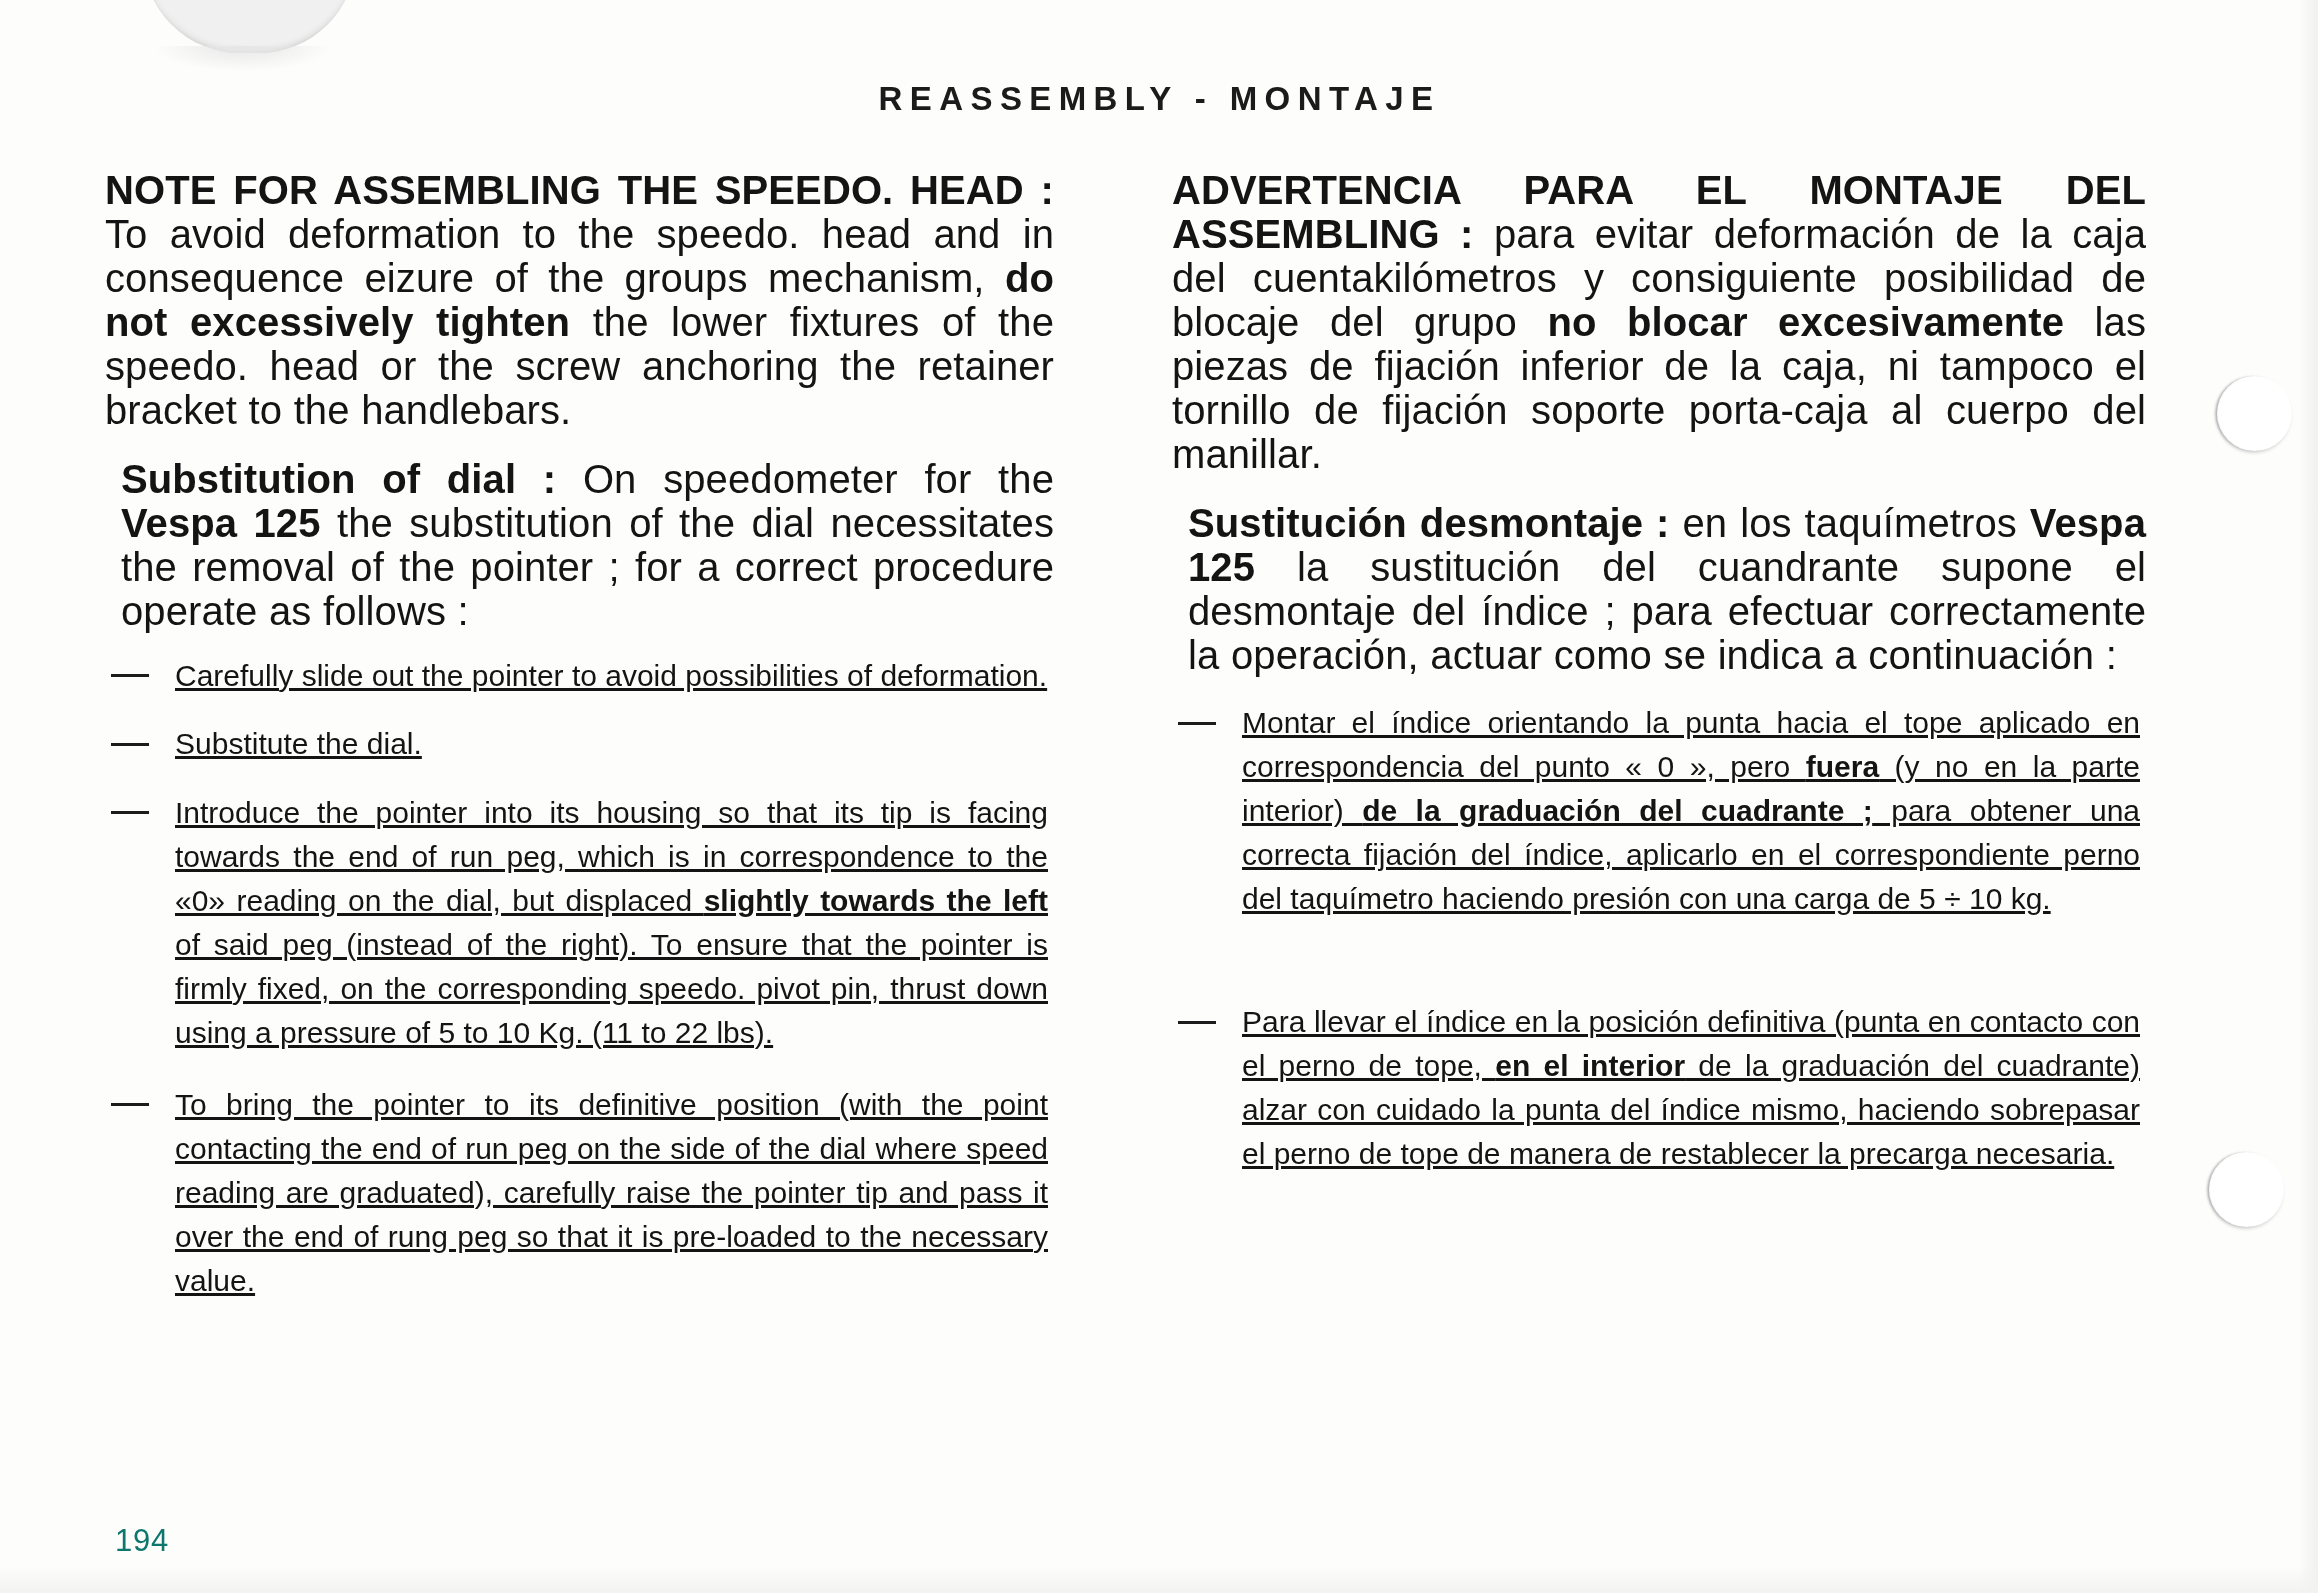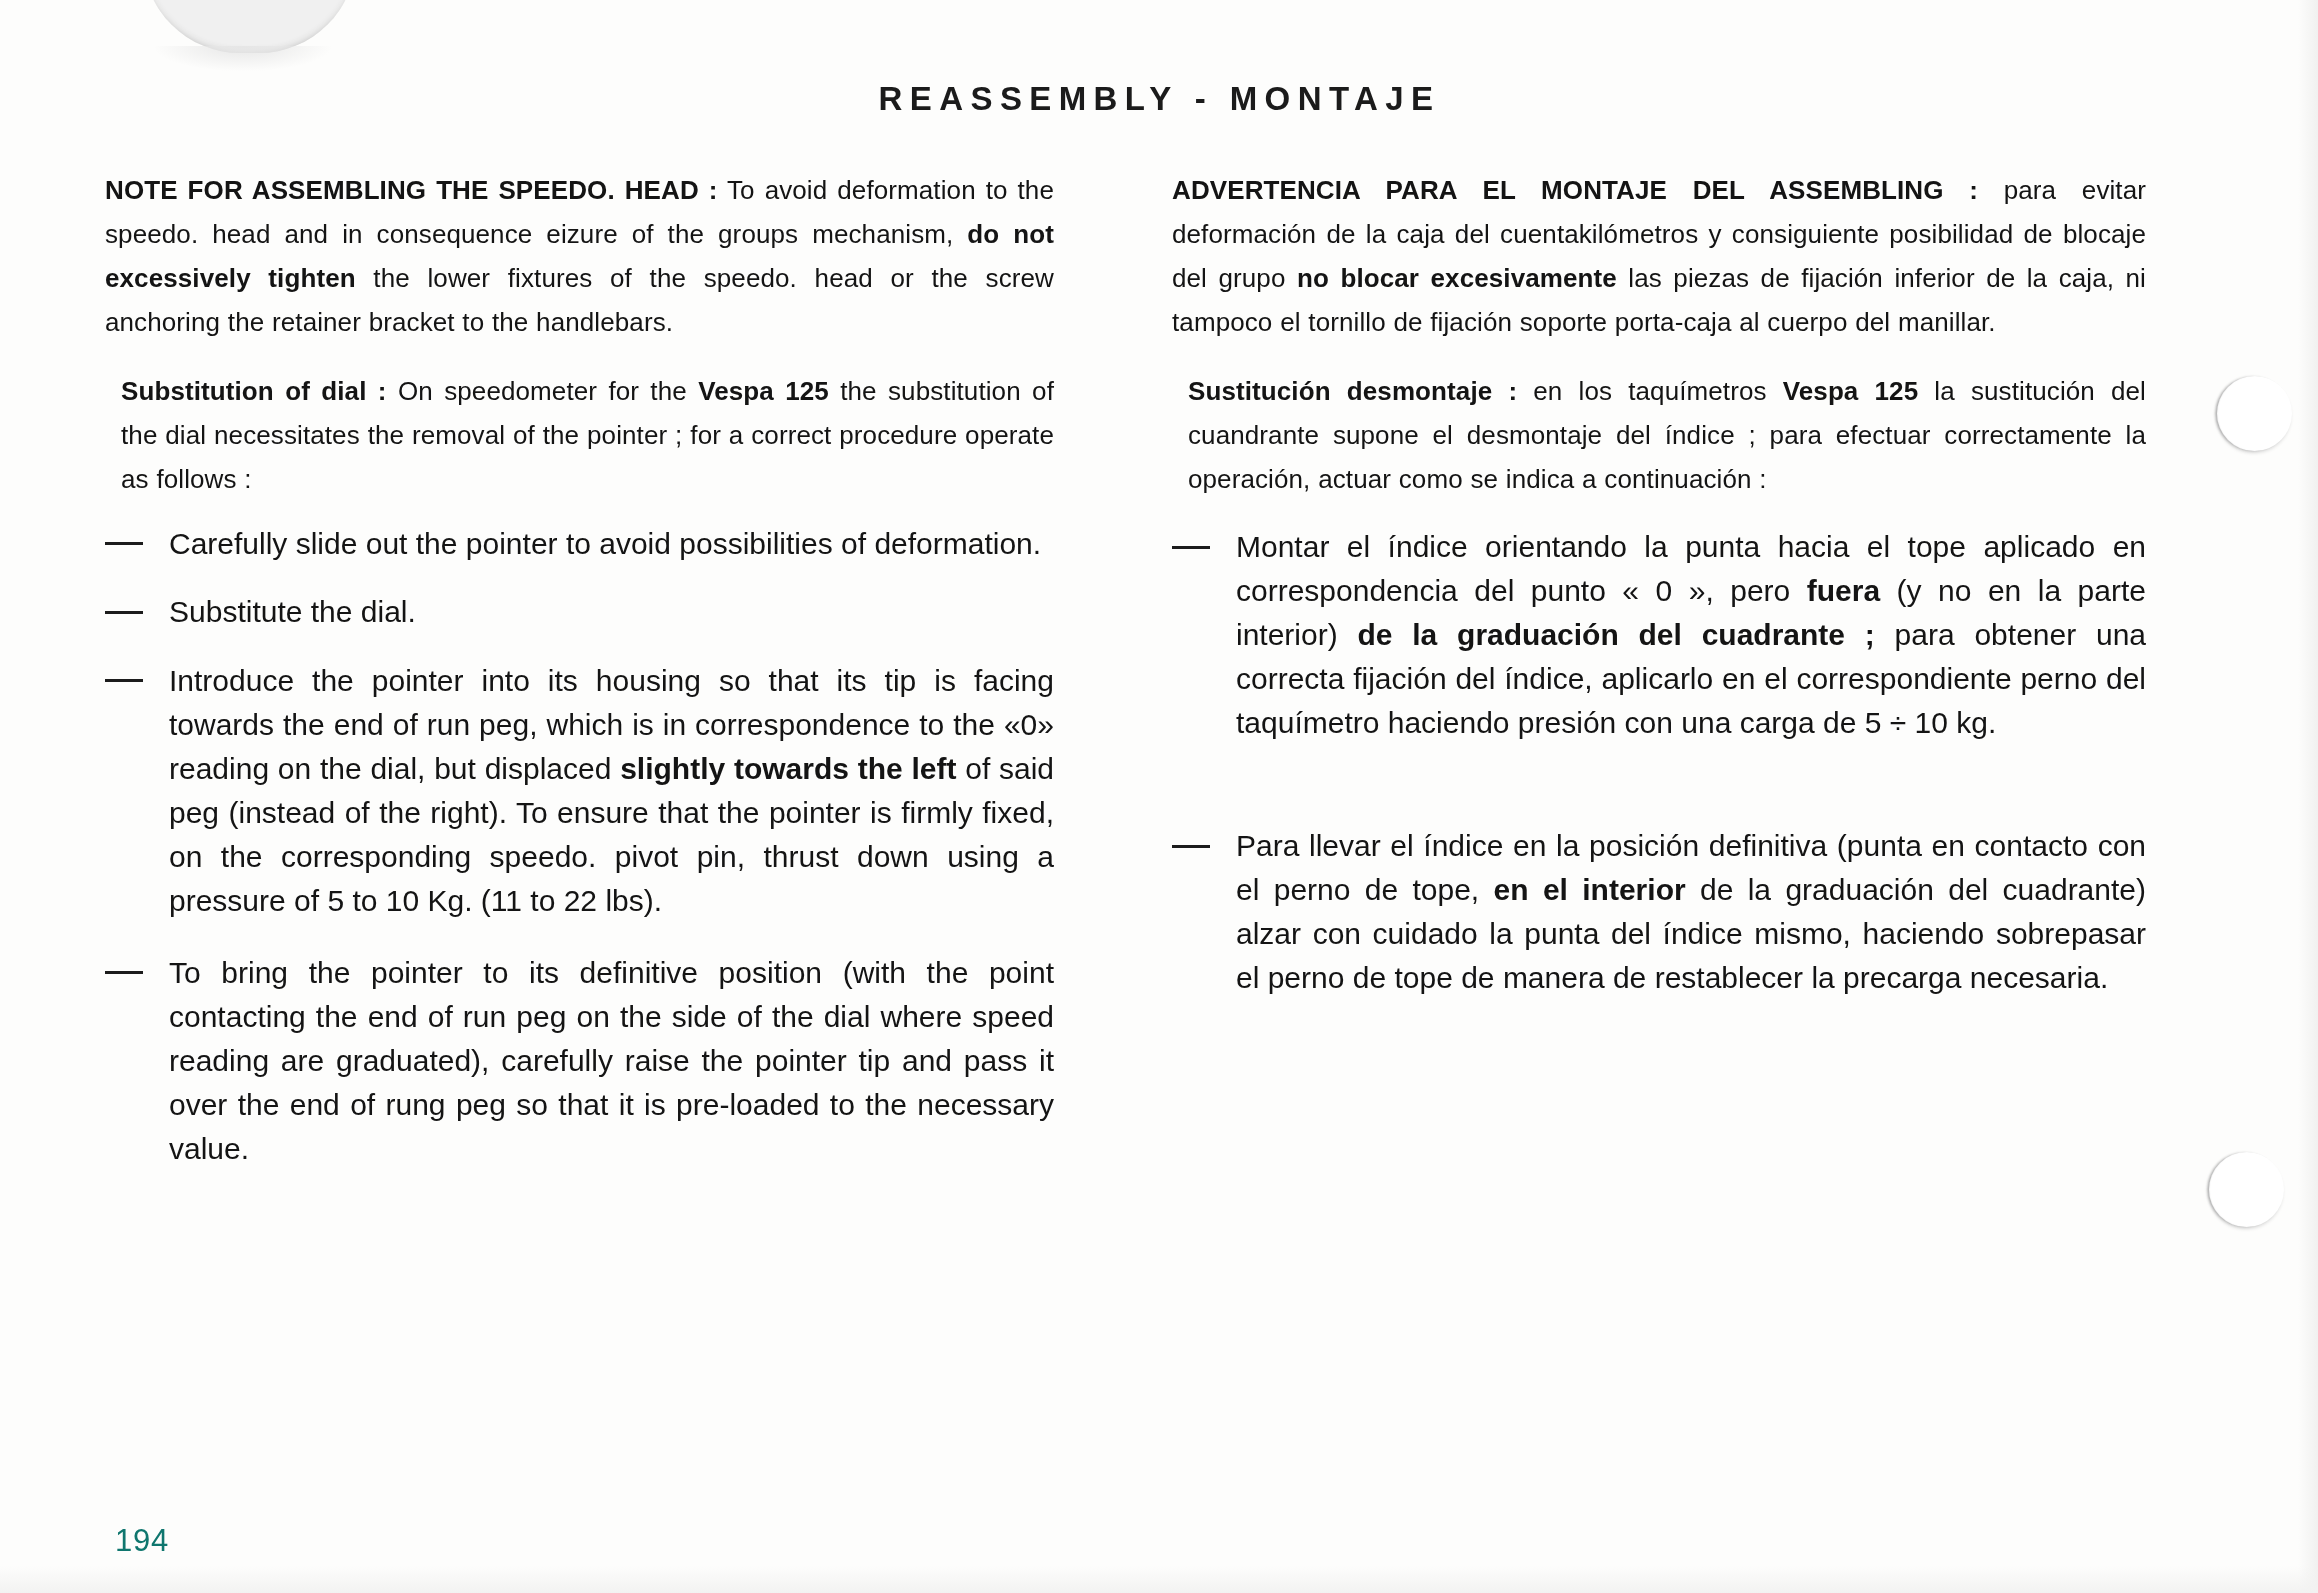--- a/index.html
+++ b/index.html
@@ -81,31 +81,31 @@
   
   .column {
     position: absolute;
     top: 168px;
     width: 949px;
   }
   #column-english { left: 105px; }
   #column-spanish { left: 1172px; width: 974px; }
 
   .para {
-    font-size: 26px;
+    font-size: 40px;
     line-height: 44px;
     text-align: justify;
     margin: 0 0 24.5px 0;
     letter-spacing: 0.1px;
     word-spacing: 0.4px;
   }
   .para.tight { margin-bottom: 21px; margin-left: 16px; }
   .para b { font-weight: 700; }
 
-  .bullet-list { margin: 0; padding: 0; list-style: none; }
+  .bullet-list { margin: 6px; padding: 0; list-style: none; text-decoration: underline; }
 
   .bullet-item {
     position: relative;
     padding-left: 64px;
     font-size: 30px;
     line-height: 44px;
     text-align: justify;
     margin-bottom: 24.5px;
   }
   .bullet-item:last-child { margin-bottom: 0; }

